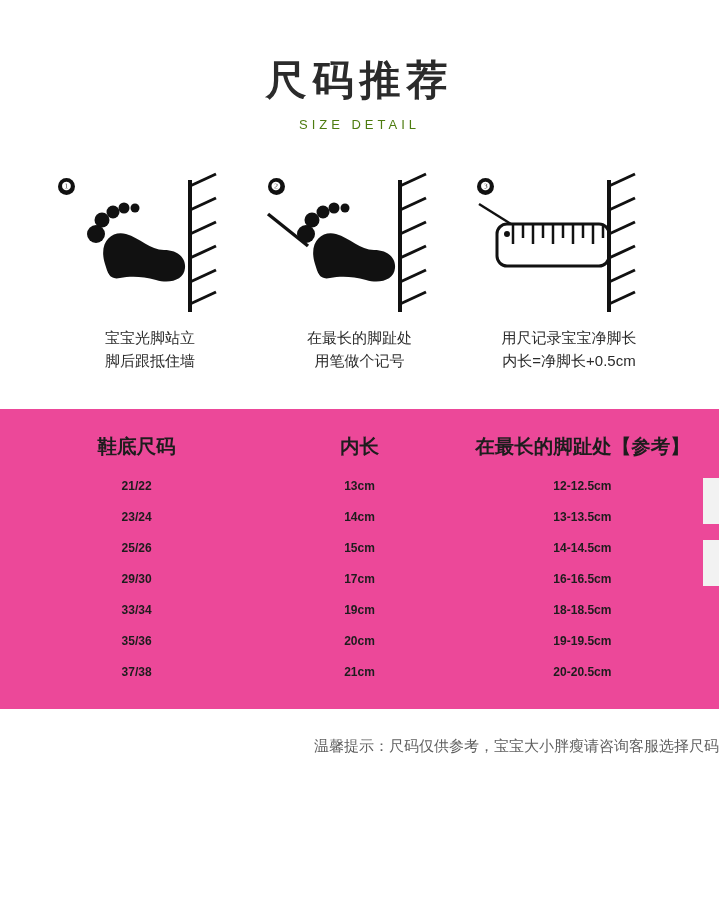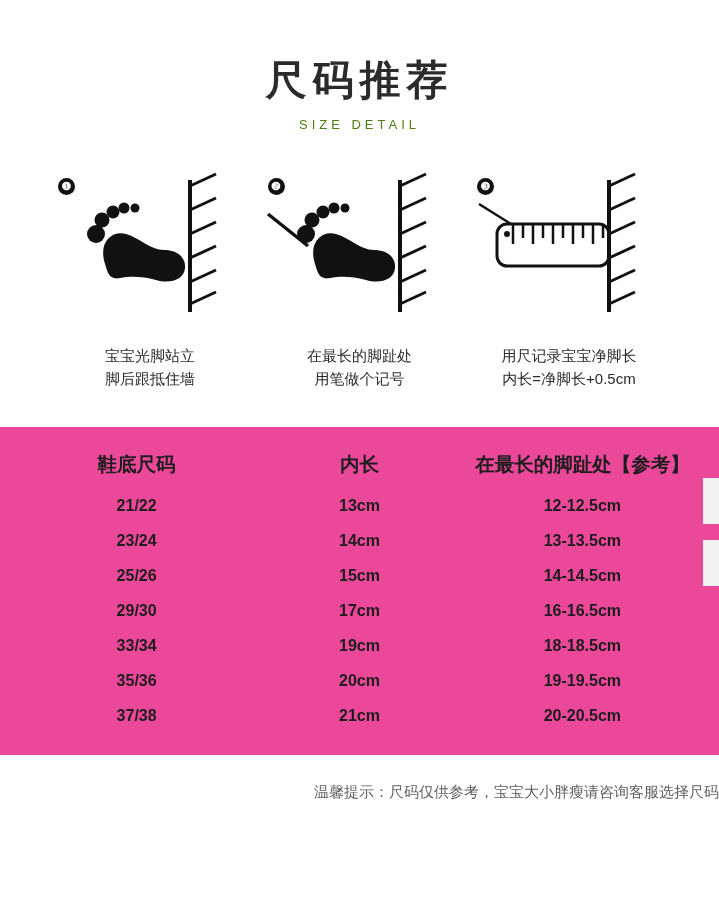--- a/index.html
+++ b/index.html
@@ -68,39 +68,39 @@
     color: #fff;
     font-size: 11px;
     line-height: 17px;
     text-align: center;
     font-weight: bold;
   }
   .step-caption {
     font-size: 15px;
     line-height: 1.55;
     color: #2b2b2b;
-    margin-top: 22px;
+    margin-top: 4px;
     white-space: pre-line;
   }
 
   
   .table-wrap {
     margin-top: 36px;
     background: #ec4899;
     padding: 16px 0 22px 0;
   }
   table.size-table {
     width: 100%;
     border-collapse: collapse;
     table-layout: fixed;
   }
   table.size-table th,
   table.size-table td {
     text-align: center;
-    font-size: 16px;
+    font-size: 12px;
     font-weight: bold;
     color: #1d1d1d;
     padding: 8.5px 0;
   }
   table.size-table th {
     font-size: 19.5px;
     padding-bottom: 10px;
   }
   col.c1 { width: 38%; }
   col.c2 { width: 24%; }

